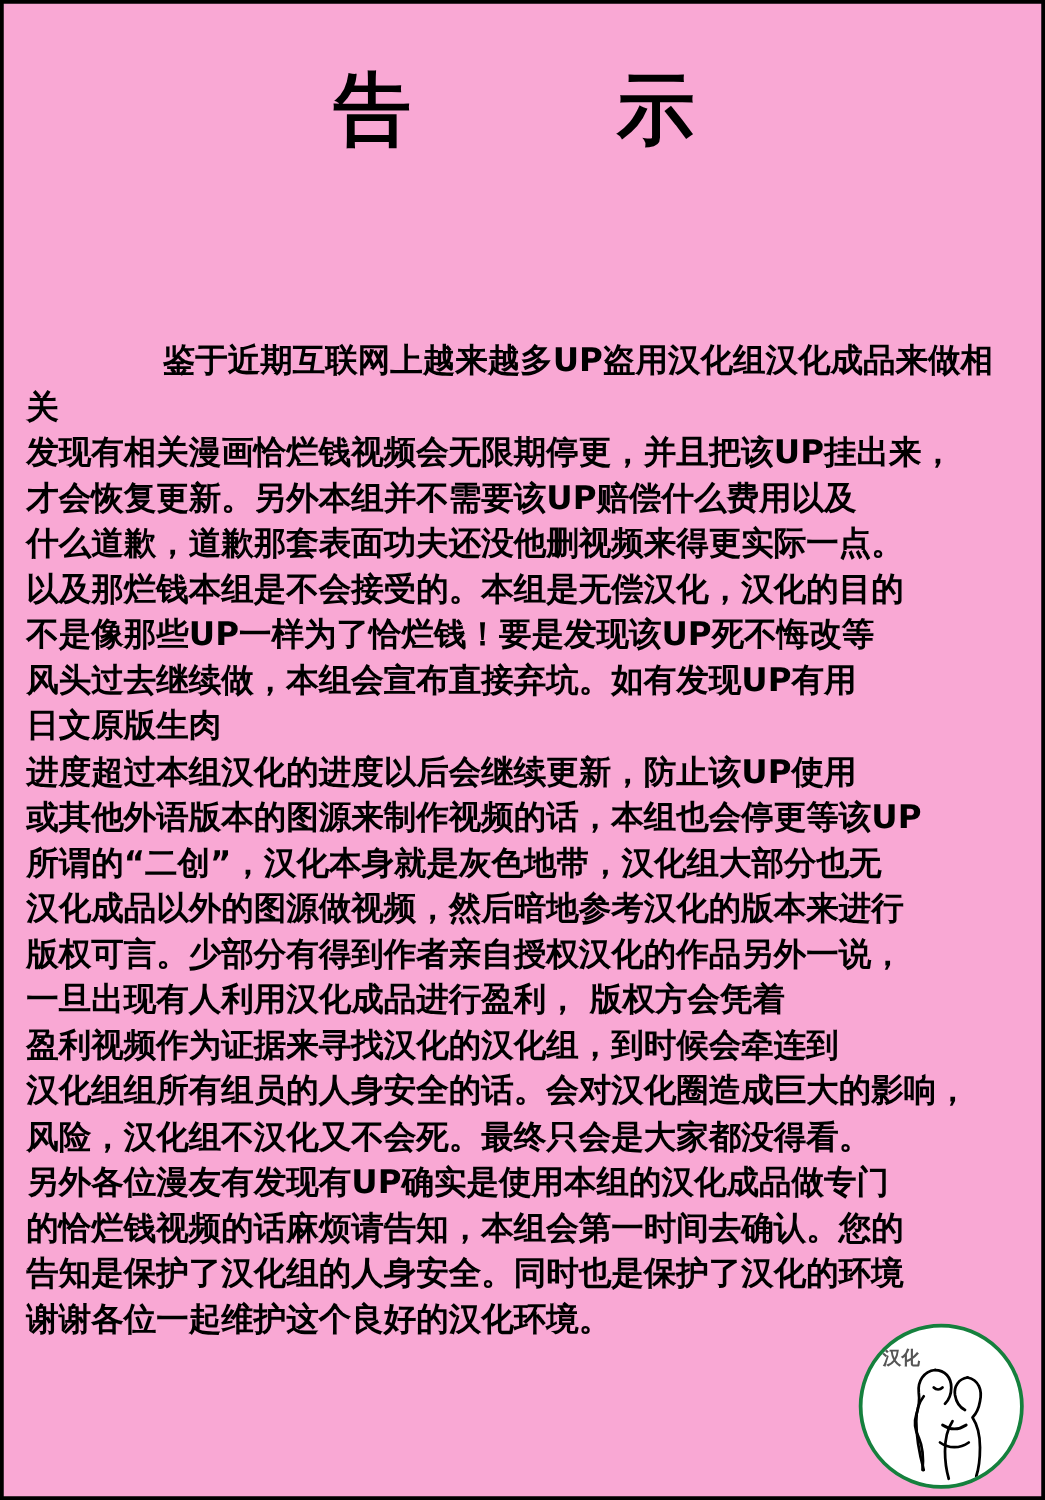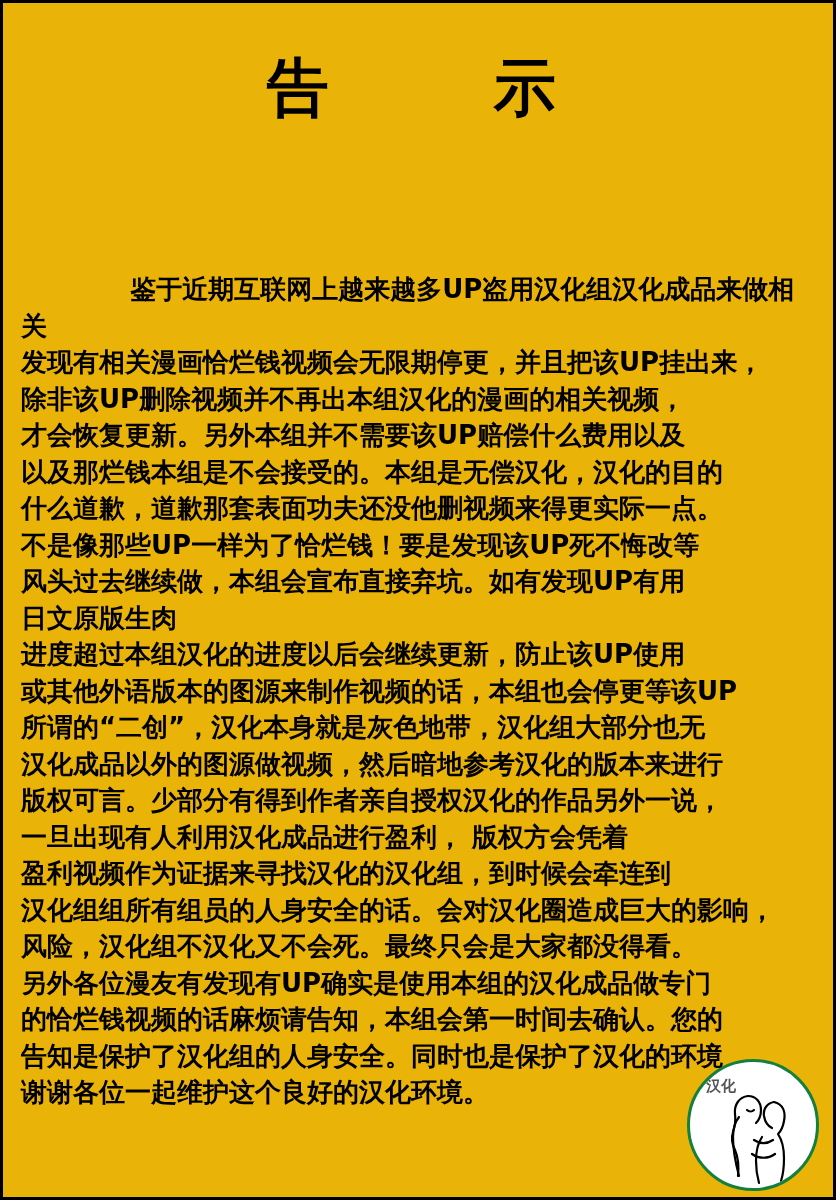--- a/index.html
+++ b/index.html
@@ -15,21 +15,21 @@
     font-family: "Liberation Serif", "DejaVu Serif", serif;
     color: #000000;
   }
 
   
   .page {
     position: absolute;
     inset: 0;
     border: 3px solid #000000;
     box-sizing: border-box;
-    background: #eab308;
+    background: #f9a8d4;
   }
 
   .notice-title {
     position: absolute;
     top: 48px;
     left: 0;
     right: 0;
     text-align: center;
     font-family: "DejaVu Sans", "Liberation Sans", sans-serif;
     font-weight: 700;
@@ -94,24 +94,23 @@
 </head>
 <body>
 
 <div class="page">
 
   <div class="notice-title">告　　示</div>
 
   <div class="body-block">
     <p class="indent">　　鉴于近期互联网上越来越多UP盗用汉化组汉化成品来做相关</p>
     <p>发现有相关漫画恰烂钱视频会无限期停更，并且把该UP挂出来，</p>
-    <p>除非该UP删除视频并不再出本组汉化的漫画的相关视频，</p>
     <p>才会恢复更新。另外本组并不需要该UP赔偿什么费用以及</p>
+    <p>什么道歉，道歉那套表面功夫还没他删视频来得更实际一点。</p>
     <p>以及那烂钱本组是不会接受的。本组是无偿汉化，汉化的目的</p>
-    <p>什么道歉，道歉那套表面功夫还没他删视频来得更实际一点。</p>
     <p>不是像那些UP一样为了恰烂钱！要是发现该UP死不悔改等</p>
     <p>风头过去继续做，本组会宣布直接弃坑。如有发现UP有用</p>
     <p>日文原版生肉</p>
     <p>进度超过本组汉化的进度以后会继续更新，防止该UP使用</p>
     <p>或其他外语版本的图源来制作视频的话，本组也会停更等该UP</p>
     <p>所谓的“二创”，汉化本身就是灰色地带，汉化组大部分也无</p>
     <p>汉化成品以外的图源做视频，然后暗地参考汉化的版本来进行</p>
     <p>版权可言。少部分有得到作者亲自授权汉化的作品另外一说，</p>
     <p>一旦出现有人利用汉化成品进行盈利， 版权方会凭着</p>
     <p>盈利视频作为证据来寻找汉化的汉化组，到时候会牵连到</p>

